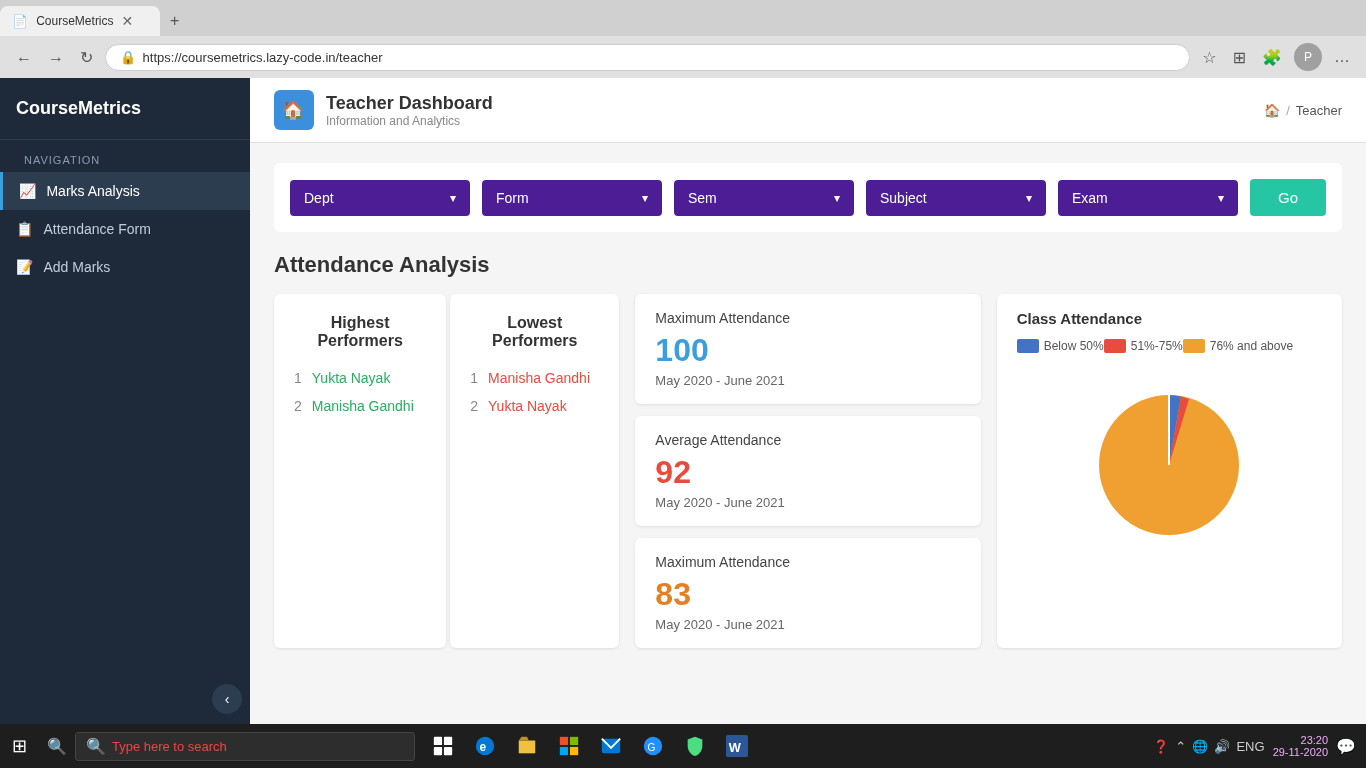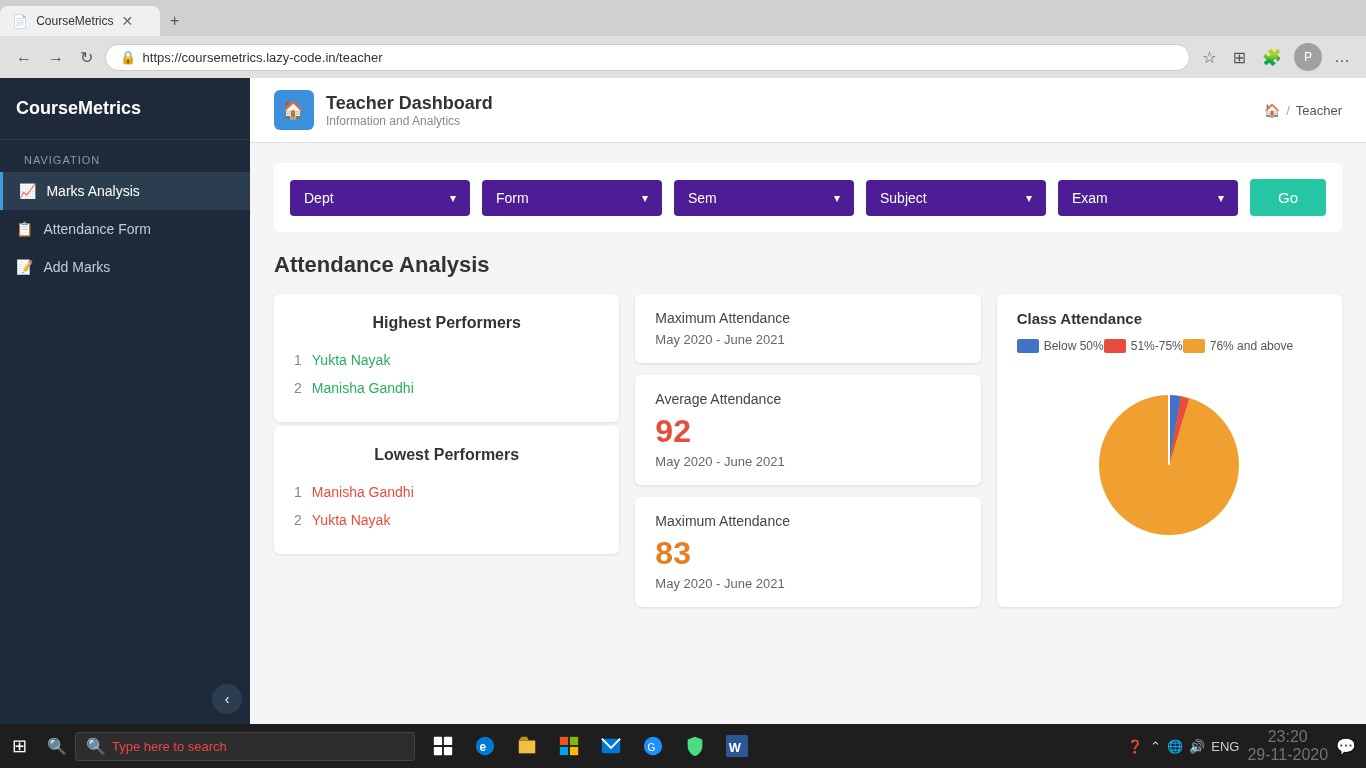--- a/index.html
+++ b/index.html
@@ -56,21 +56,21 @@
     .filter-select { flex: 1; min-width: 120px; background: #4c1d95; color: white; border: none; border-radius: 4px; padding: 10px 14px; font-size: 14px; cursor: pointer; display: flex; align-items: center; justify-content: space-between; }
     .filter-select-arrow { font-size: 12px; }
     .go-btn { background: #26c6a4; color: white; border: none; border-radius: 4px; padding: 10px 28px; font-size: 15px; cursor: pointer; font-weight: 500; }
 
     
     .section-title { font-size: 22px; font-weight: 600; color: #333; margin-bottom: 16px; }
 
     .analysis-grid { display: grid; grid-template-columns: 1fr 1fr 1fr; gap: 16px; }
 
     
-    .performers-col { display: flex; flex-direction: column; gap: 4px; }
+    .performers-col { display: flex; gap: 4px; }
     .card { background: white; border-radius: 6px; padding: 20px; box-shadow: 0 1px 3px rgba(0,0,0,0.1); }
     .card-title { font-size: 16px; font-weight: 600; color: #333; margin-bottom: 14px; text-align: center; }
     .performer-item { display: flex; align-items: center; gap: 10px; padding: 6px 0; font-size: 14px; color: #555; }
     .performer-num { color: #888; }
     .performer-name { color: #e74c3c; }
     .performer-name.green { color: #27ae60; }
 
     
     .stats-col { display: flex; flex-direction: column; gap: 12px; }
     .stat-card { background: white; border-radius: 6px; padding: 16px 20px; box-shadow: 0 1px 3px rgba(0,0,0,0.1); }
@@ -93,21 +93,21 @@
     .taskbar { background: #1e1e1e; height: 44px; display: flex; align-items: center; flex-shrink: 0; }
     .start-btn { background: none; border: none; color: white; font-size: 18px; padding: 0 12px; cursor: pointer; }
     .search-btn { background: none; border: none; color: #aaa; font-size: 16px; padding: 0 8px; cursor: pointer; }
     .taskbar-search { background: #2d2d2d; border: 1px solid #444; border-radius: 3px; display: flex; align-items: center; padding: 4px 10px; gap: 6px; flex: 0 0 340px; }
     .taskbar-search-text { color: #ef4444; font-size: 13px; }
     .taskbar-icons { display: flex; align-items: center; gap: 2px; padding: 0 8px; }
     .taskbar-icon { width: 40px; height: 40px; display: flex; align-items: center; justify-content: center; cursor: pointer; }
     .taskbar-icon svg { width: 22px; height: 22px; }
     .taskbar-right { margin-left: auto; display: flex; align-items: center; gap: 8px; padding: 0 10px; }
     .taskbar-sys-icons { display: flex; align-items: center; gap: 6px; color: #ccc; font-size: 13px; }
-    .taskbar-time { color: #737373; font-size: 16px; text-align: center; }
+    .taskbar-time { color: #f0abfc; font-size: 11px; text-align: right; }
     .taskbar-time-main { font-weight: 500; }
     .taskbar-notification { color: #ccc; font-size: 16px; cursor: pointer; }
   </style>
 </head>
 <body>
 
 <div class="browser-chrome">
   <div class="tab-bar">
     <div class="tab">
       <span>📄</span>
@@ -230,20 +230,21 @@
               <span class="performer-num">2</span>
               <span class="performer-name">Yukta Nayak</span>
             </div>
           </div>
         </div>
 
         <div class="stats-col">
 
           <div class="stat-card">
             <div class="stat-label">Maximum Attendance</div>
+            <div class="stat-value blue">100</div>
             <div class="stat-date">May 2020 - June 2021</div>
           </div>
 
           <div class="stat-card">
             <div class="stat-label">Average Attendance</div>
             <div class="stat-value red">92</div>
             <div class="stat-date">May 2020 - June 2021</div>
           </div>
 
           <div class="stat-card">

